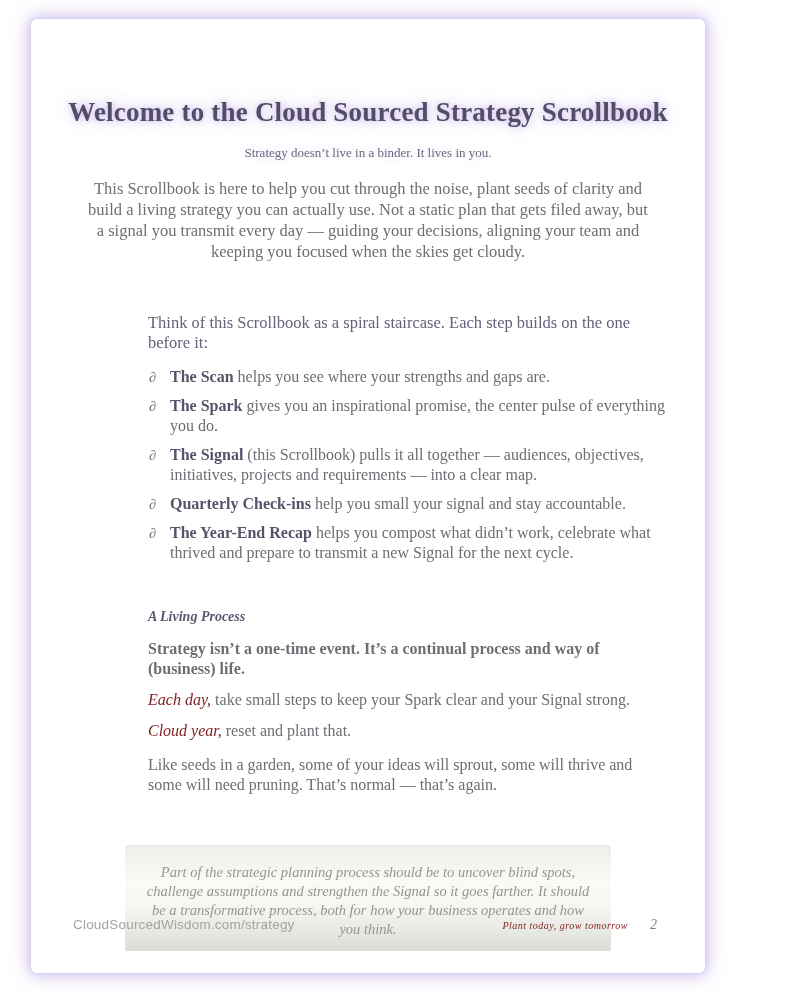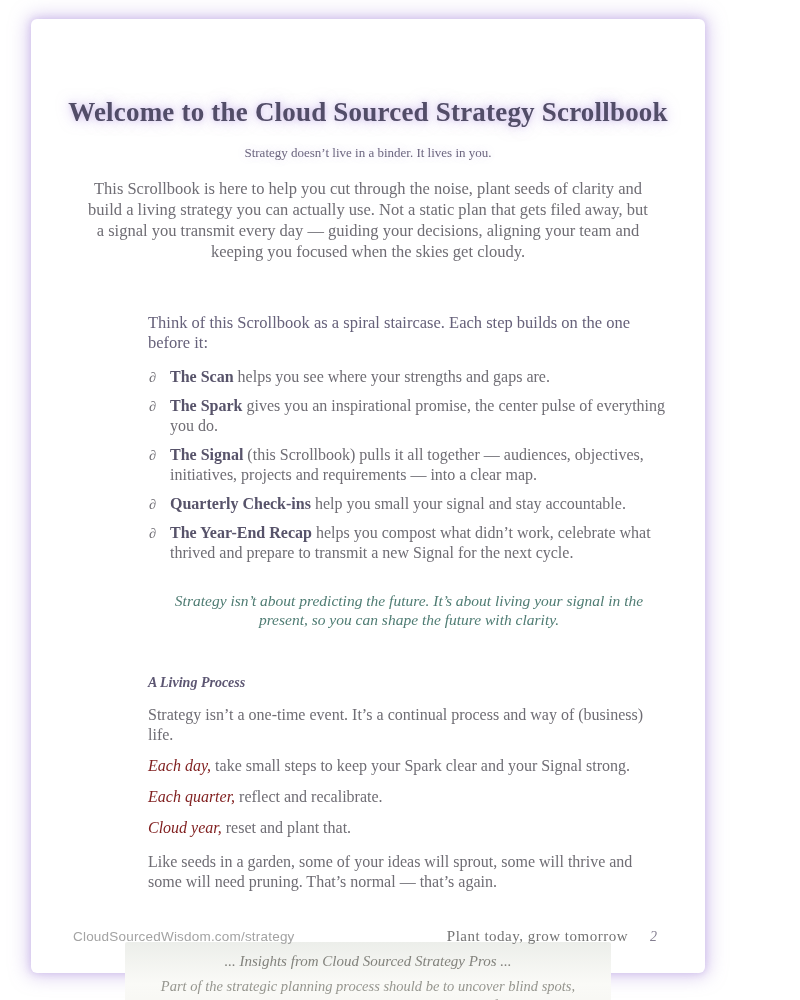--- a/index.html
+++ b/index.html
@@ -77,21 +77,21 @@
   }
 
   .section-heading {
     margin-top: 44px;
     font-style: italic;
     font-weight: 600;
     font-size: 14px;
     color: #5c5672;
   }
 
-  .content p.body-p { margin-top: 12px; }
+  .content p.body-p { margin-top: 12px; font-weight: bold; }
   .content p.cadence { margin-top: 11px; }
   .content p.cadence em { font-style: italic; color: #7f1d1d; }
   .content p.last { margin-top: 14px; }
 
   .insights {
     margin: 50px auto 0;
     width: 486px;
     padding: 11px 18px 12px;
     text-align: center;
     font-style: italic;
@@ -105,37 +105,38 @@
   }
   .insights .ins-body {
     margin-top: 7px;
     font-size: 14.5px;
     line-height: 19px;
     color: #96968f;
   }
 
   .footer {
     position: absolute;
-    left: 42px; right: 48px; bottom: 28px;
+    left: 42px; right: 48px; bottom: 40px;
     display: flex;
     justify-content: space-between;
     align-items: baseline;
     margin-top: 28px;
   }
   .footer .url {
     font-family: "Liberation Sans", sans-serif;
     font-size: 13.5px;
     letter-spacing: 0.2px;
     color: #a3a3a3;
     cursor: pointer;
   }
   .footer .tagline {
-    font-size: 15px;
+    font-style: italic;
+    font-size: 10px;
     letter-spacing: 0.5px;
-    color: #737373;
+    color: #7f1d1d;
   }
   .footer .pagenum {
     font-style: italic;
     font-size: 14px;
     color: #847e90;
     margin-left: 18px;
   }
 </style>
 </head>
 <body>
@@ -163,41 +164,36 @@
         <span class="marker">∂</span><span class="term">The Signal</span><span> (this Scrollbook) pulls it all together — audiences, objectives, initiatives, projects and requirements — into a clear map.</span>
       </li>
       <li>
         <span class="marker">∂</span><span class="term">Quarterly Check-ins</span><span> help you small your signal and stay accountable.</span>
       </li>
       <li>
         <span class="marker">∂</span><span class="term">The Year-End Recap</span><span> helps you compost what didn’t work, celebrate what thrived and prepare to transmit a new Signal for the next cycle.</span>
       </li>
     </ul>
 
-    <p class="quote">Strategy isn’t about predicting the future. It’s about living your signal in the present, so you can shape the future with clarity.</p>
 
     <h2 class="section-heading">A Living Process</h2>
 
     <p class="body-p">Strategy isn’t a one-time event. It’s a continual process and way of (business) life.</p>
 
     <p class="cadence">
       <em>Each day,</em><span> take small steps to keep your Spark clear and your Signal strong.</span>
     </p>
     <p class="cadence">
-      <em>Each quarter,</em><span> reflect and recalibrate.</span>
-    </p>
-    <p class="cadence">
       <em>Cloud year,</em><span> reset and plant that.</span>
     </p>
 
     <p class="last">Like seeds in a garden, some of your ideas will sprout, some will thrive and some will need pruning. That’s normal — that’s again.</p>
   </div>
 
   <div class="insights">
-    <p class="ins-head">... Insights from Cloud Sourced Strategy Pros ...</p>
     <p class="ins-body">Part of the strategic planning process should be to uncover blind spots, challenge assumptions and strengthen the Signal so it goes farther. It should be a transformative process, both for how your business operates and how you think.</p>
   </div>
 
   <div class="footer">
     <span class="url">CloudSourcedWisdom.com/strategy</span>
     <span class="tagline-wrap">
       <span class="tagline">Plant today, grow tomorrow</span>
       <span class="pagenum">2</span>
     </span>
   </div>

